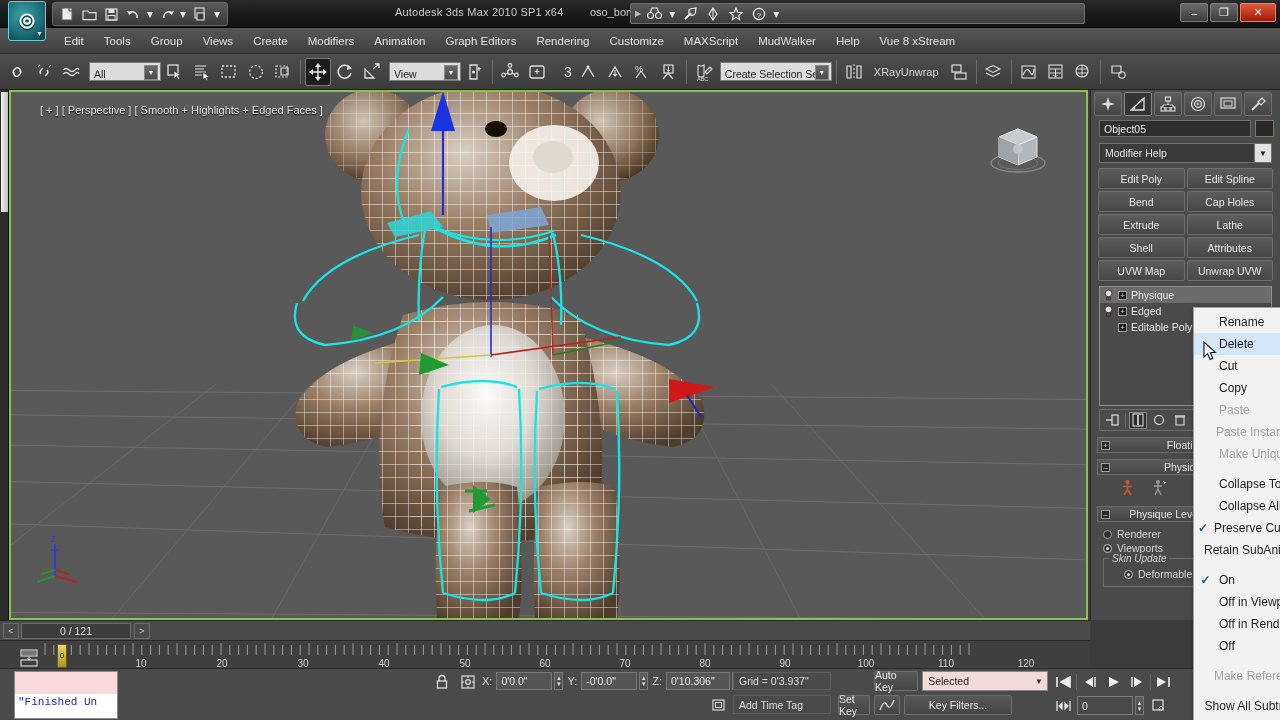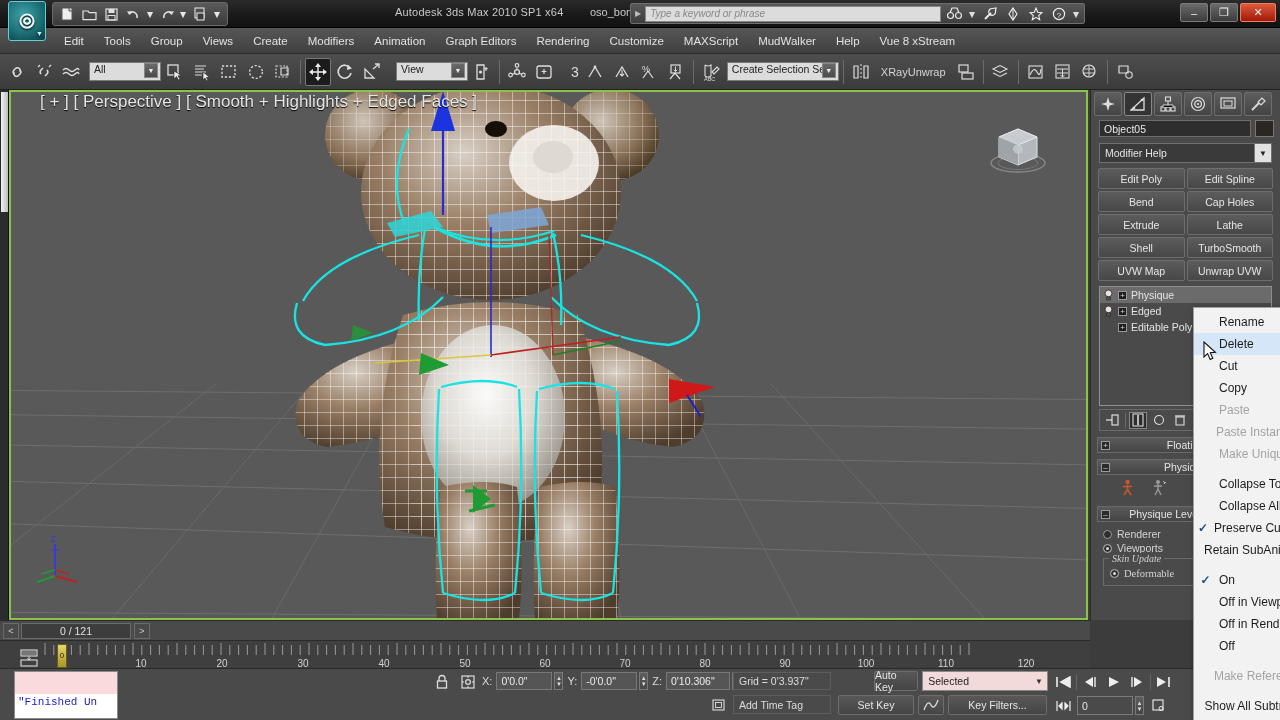--- a/index.html
+++ b/index.html
@@ -84,21 +84,21 @@
   }
   .tbtn {
     width:26px; height:28px; display:flex; align-items:center; justify-content:center;
     color:#dcdcdc; font-size:14px; border:1px solid transparent; border-radius:2px;
   }
   .tbtn.active { background:#1c1c1c; border:1px solid #777; }
   .tbtn svg { display:block; }
   .tsep { width:1px; height:24px; background:#6b6b6b; margin:0 3px; }
   .combo {
     height:19px; background:#dcdcdc; border:1px solid #7a7a7a;
-    display:flex; align-items:flex-start; color:#222; font-size:10.5px; padding:0 2px 0 4px;
+    display:flex; align-items:flex-end; color:#222; font-size:10.5px; padding:0 2px 0 4px;
   }
   .combo .cval { flex:1; white-space:nowrap; overflow:hidden; }
   .combo .carr {
     width:14px; height:15px; background:linear-gradient(180deg,#6a6a6a,#4a4a4a);
     border:1px solid #888; color:#eee; font-size:7px;
     display:flex; align-items:center; justify-content:center;
   }
   .xraylabel { color:#d5d5d5; font-size:11px; padding:0 6px;text-align:center; }
   .vscroll-left {
     position:absolute; left:0; top:90px; width:9px; height:530px;
@@ -107,21 +107,21 @@
   .vscroll-left .thumb {
     position:absolute; left:1px; top:2px; width:7px; height:120px;
     background:linear-gradient(90deg,#f2f2f2,#bdbdbd);
   }
   .viewport {
     position:absolute; left:9px; top:90px; width:1079px; height:530px;
     background:#595959; overflow:hidden;
     border:2px solid #8bc34a; border-top-width:2px;
   }
   .vp-label {
-    position:absolute; left:6px; top:0; color:#e6e6e6; font-size:17px;
+    position:absolute; left:6px; top:12px; color:#e6e6e6; font-size:11px;
     text-shadow:0 1px 1px #000; z-index:6;padding-left:23px;
   }
   .grid-svg { position:absolute; inset:0; }
   .bear { position:absolute; left:280px; top:-5px; width:480px; height:545px; }
   .viewcube {
     position:absolute; right:35px; top:25px; width:66px; height:66px; z-index:7;
   }
   .axis-tripod { position:absolute; left:18px; bottom:28px; width:60px; height:60px; z-index:6; }
 
   
@@ -194,21 +194,21 @@
     position:absolute; left:3px; width:9px; height:9px;
     background:#2a2a2a; border:1px solid #999; color:#ddd;
     font-size:8px; line-height:7px; text-align:center;
   }
   .rollhdr .rtitle { width:100%; text-align:center; }
   .rollbody { padding:4px 6px; }
   .radio-row { display:flex; align-items:center; gap:5px; color:#d4d4d4; font-size:10.5px; margin:2px 0; }
   .radio { width:9px; height:9px; border-radius:50%; background:#2e2e2e; border:1px solid #9c9c9c; }
   .radio.on { background:#dcdcdc; box-shadow: inset 0 0 0 2px #2e2e2e; }
   .groupbox {
-    border:1px solid #6b6b6b; margin-top:4px; padding:7px 6px 4px 6px; position:relative;font-family:Liberation Serif, serif;
+    border:1px solid #6b6b6b; margin-top:4px; padding:7px 6px 4px 20px; position:relative;
   }
   .groupbox .gtitle {
     position:absolute; left:5px; top:-6px; background:#4a4a4a;
     padding:0 3px; font-size:10px; font-style:italic; color:#cfcfcf;
   }
 
   
   .ctxmenu {
     position:absolute; left:1193px; top:307px; width:110px;
     background:#f2f2f2; border:1px solid #a0a0a0;
@@ -375,21 +375,20 @@
           </svg>
       </div>
       <div class="qicon" style="width:10px">▾</div>
     </div>
 
     <div class="title-text">Autodesk 3ds Max  2010 SP1 x64</div>
     <div class="file-text">oso_bones.max</div>
 
     <div class="searchwrap">
       <span class="search-arrow">▶</span>
-      <div class="search-input">Type a keyword or phrase</div>
       <span class="hicon">
         <svg width="15" height="13" viewBox="0 0 15 13">
             <circle cx="3.5" cy="8.5" r="3" fill="none" stroke="#eee" stroke-width="1.2"></circle>
             <circle cx="11.5" cy="8.5" r="3" fill="none" stroke="#eee" stroke-width="1.2"></circle>
             <path d="M3 6 L5 1 h5 l2 5" fill="none" stroke="#eee" stroke-width="1.2"></path>
           </svg>
       </span>
       <span class="hicon" style="width:8px">▾</span>
       <span class="hicon">
         <svg width="14" height="14" viewBox="0 0 14 14">
@@ -510,21 +509,21 @@
           <path d="M15 6 A6.5 6.5 0 1 0 16 11" fill="none" stroke="#ddd" stroke-width="1.6"></path>
           <path d="M12.5 2.5 L17 6.5 L12 8z" fill="#ddd"></path>
         </svg>
     </div>
     <div class="tbtn">
       <svg width="20" height="20" viewBox="0 0 20 20">
           <path d="M3 16 L3 7 L12 16z" fill="none" stroke="#ddd" stroke-width="1.3"></path>
           <path d="M11 7 L17 2 M13 2 h4 v4" stroke="#ddd" stroke-width="1.3" fill="none"></path>
         </svg>
     </div>
-    <div class="combo" style="width:72px; margin-left:10px;">
+    <div class="combo" style="width:72px; margin-left:3px;">
       <span class="cval">View</span>
       <span class="carr">▼</span>
     </div>
     <div class="tbtn">
       <svg width="20" height="20" viewBox="0 0 20 20">
           <path d="M5 3 h7 v14 h-7z" fill="none" stroke="#ddd" stroke-width="1.3"></path>
           <circle cx="8.5" cy="10" r="1.6" fill="#ddd"></circle>
           <path d="M14 5 v4 M12.4 6.6 h3.2" stroke="#ddd" stroke-width="1.1"></path>
         </svg>
     </div>
@@ -881,21 +880,21 @@
     </div>
 
     <div class="btngrid">
       <div class="modbtn">Edit Poly</div>
       <div class="modbtn">Edit Spline</div>
       <div class="modbtn">Bend</div>
       <div class="modbtn">Cap Holes</div>
       <div class="modbtn">Extrude</div>
       <div class="modbtn">Lathe</div>
       <div class="modbtn">Shell</div>
-      <div class="modbtn">TurboSmooth</div>
+      <div class="modbtn">Attributes</div>
       <div class="modbtn">UVW Map</div>
       <div class="modbtn">Unwrap UVW</div>
     </div>
 
     <div class="stack">
       <div class="stackrow sel">
         <svg class="bulbicon" viewBox="0 0 11 12">
             <circle cx="5.5" cy="4.4" r="3.4" fill="#e8e4d8" stroke="#222" stroke-width=".8"></circle>
             <rect x="3.7" y="8" width="3.6" height="3" fill="#555" stroke="#222" stroke-width=".6"></rect>
           </svg>
@@ -1276,27 +1275,27 @@
 
     <div class="keycontrols">
       <div style="display:flex; gap:4px; align-items:flex-end;margin-left:36px;">
         <div class="kbtn" style="width:52px">Auto Key</div>
         <div class="selcombo" style="width:148px">
           <span class="cval">Selected</span>
           <span class="carr">▼</span>
         </div>
       </div>
       <div style="display:flex; gap:4px; align-items:center; margin-top:4px;">
-        <div class="kbtn" style="width:76px">Set Key</div>
+        <div class="kbtn" style="width:32px">Set Key</div>
         <div class="kbtn" style="width:26px">
           <svg width="17" height="14" viewBox="0 0 17 14">
               <path d="M1 12 q4-11 7-5 t7-5" fill="none" stroke="#ddd" stroke-width="1.3"></path>
             </svg>
         </div>
-        <div class="kbtn" style="width:99px">Key Filters...</div>
+        <div class="kbtn" style="width:108px">Key Filters...</div>
       </div>
     </div>
 
     <div class="playctl">
       <div class="prow1">
         <div class="pbtn">
           <svg width="15" height="12" viewBox="0 0 15 12">
               <path d="M1 1 v10 M14 1 L5 6 L14 11z" stroke="#eee" stroke-width="1.6" fill="#eee"></path>
             </svg>
         </div>

